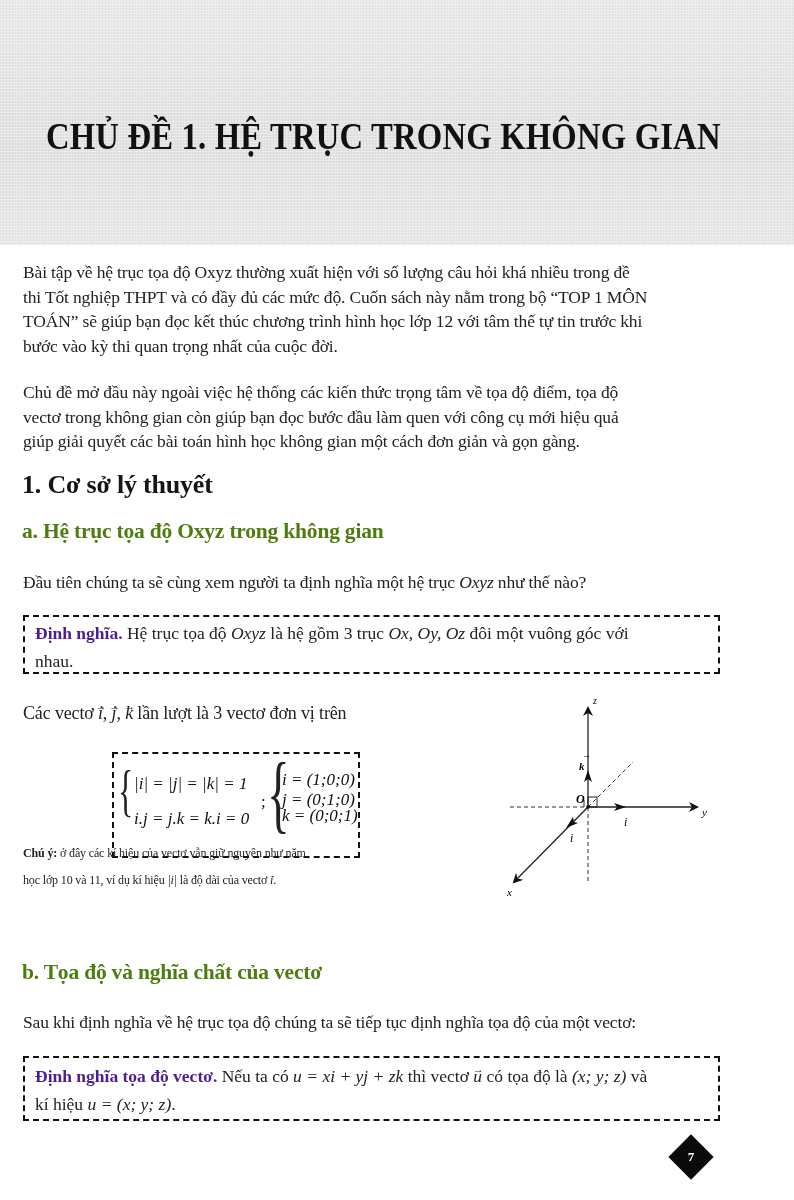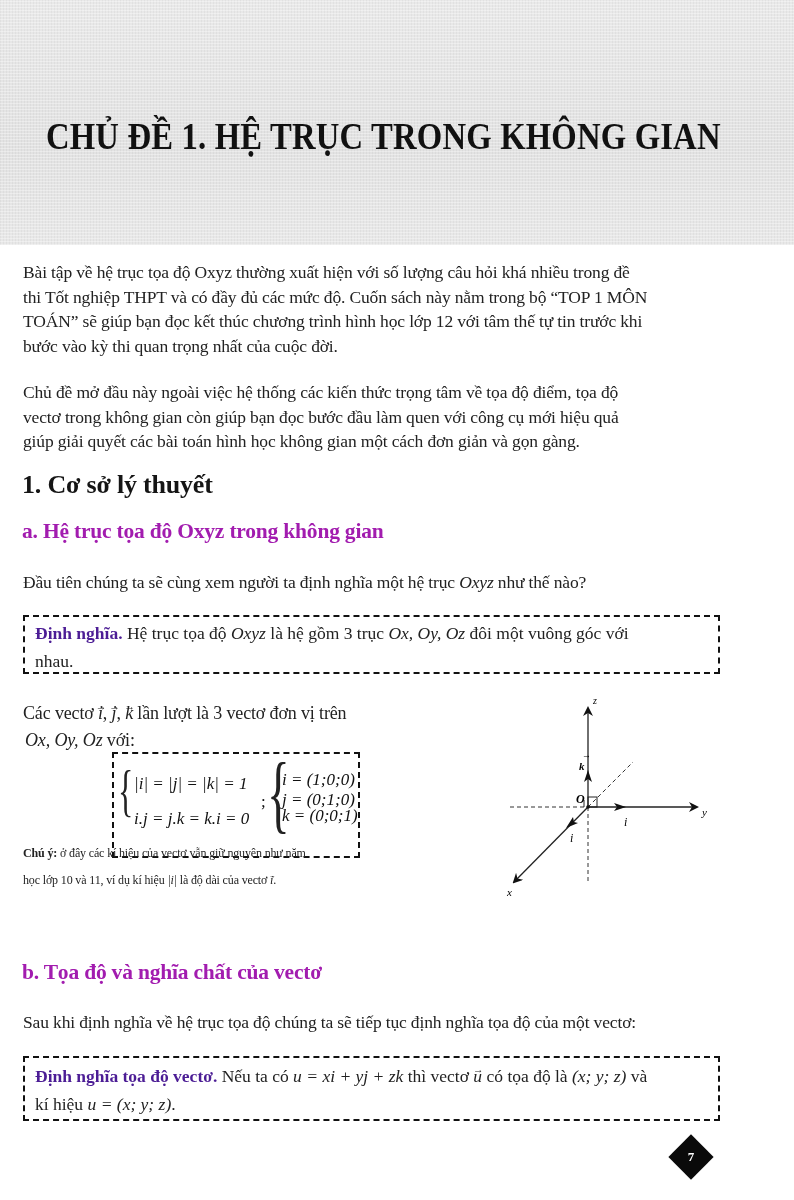--- a/index.html
+++ b/index.html
@@ -26,21 +26,21 @@
     position: absolute; left: 23px; width: 700px; margin: 0;
     font-size: 17.5px; line-height: 24.5px; color: #222;
     letter-spacing: -0.15px;
   }
   .h1 {
     position: absolute; left: 22px; margin: 0; font-weight: bold;
     font-size: 26px; color: #151515; letter-spacing: -0.2px;
   }
   .h2 {
     position: absolute; left: 22px; margin: 0; font-weight: bold;
-    font-size: 21.5px; color: #a21caf; letter-spacing: -0.2px;
+    font-size: 21.5px; color: #4d7c0f; letter-spacing: -0.2px;
   }
   .dash-box {
     position: absolute; border: 2.5px dashed #111; box-sizing: border-box;
   }
   .box-text {
     font-size: 17.5px; line-height: 28px; color: #222; margin: 0;
   }
   .box-text b { color: #4c1d95; }
   .m { font-style: italic; font-family: "Liberation Serif", serif; }
   .vec { position: relative; display: inline-block; font-style: italic; }
@@ -105,24 +105,20 @@
   <p class="box-text">nhau.</p>
 </div>
 
 <div class="para" style="top:700px; width:440px; font-family:'Liberation Serif',serif; font-size:18px; line-height:27px;">
   <div>
     <span>Các vectơ</span>
     <span class="vec">i</span>,
     <span class="vec">j</span>,
     <span class="vec">k</span>
     <span>lần lượt là 3 vectơ đơn vị trên</span>
-  </div>
-  <div style="padding-left:2px;">
-    <span class="m">Ox,  Oy,  Oz</span>
-    <span>với:</span>
   </div>
 </div>
 
 <div class="dash-box" style="left:112px; top:752px; width:248px; height:106px;">
   <span class="brace" style="left:4px; top:8px;">{</span>
   <div class="formula-inner" style="left:20px; top:20px;">
     <span class="m">|i| = |j| = |k| = 1</span>
   </div>
   <div class="formula-inner" style="left:20px; top:55px;">
     <span class="m">i.j = j.k = k.i = 0</span>

